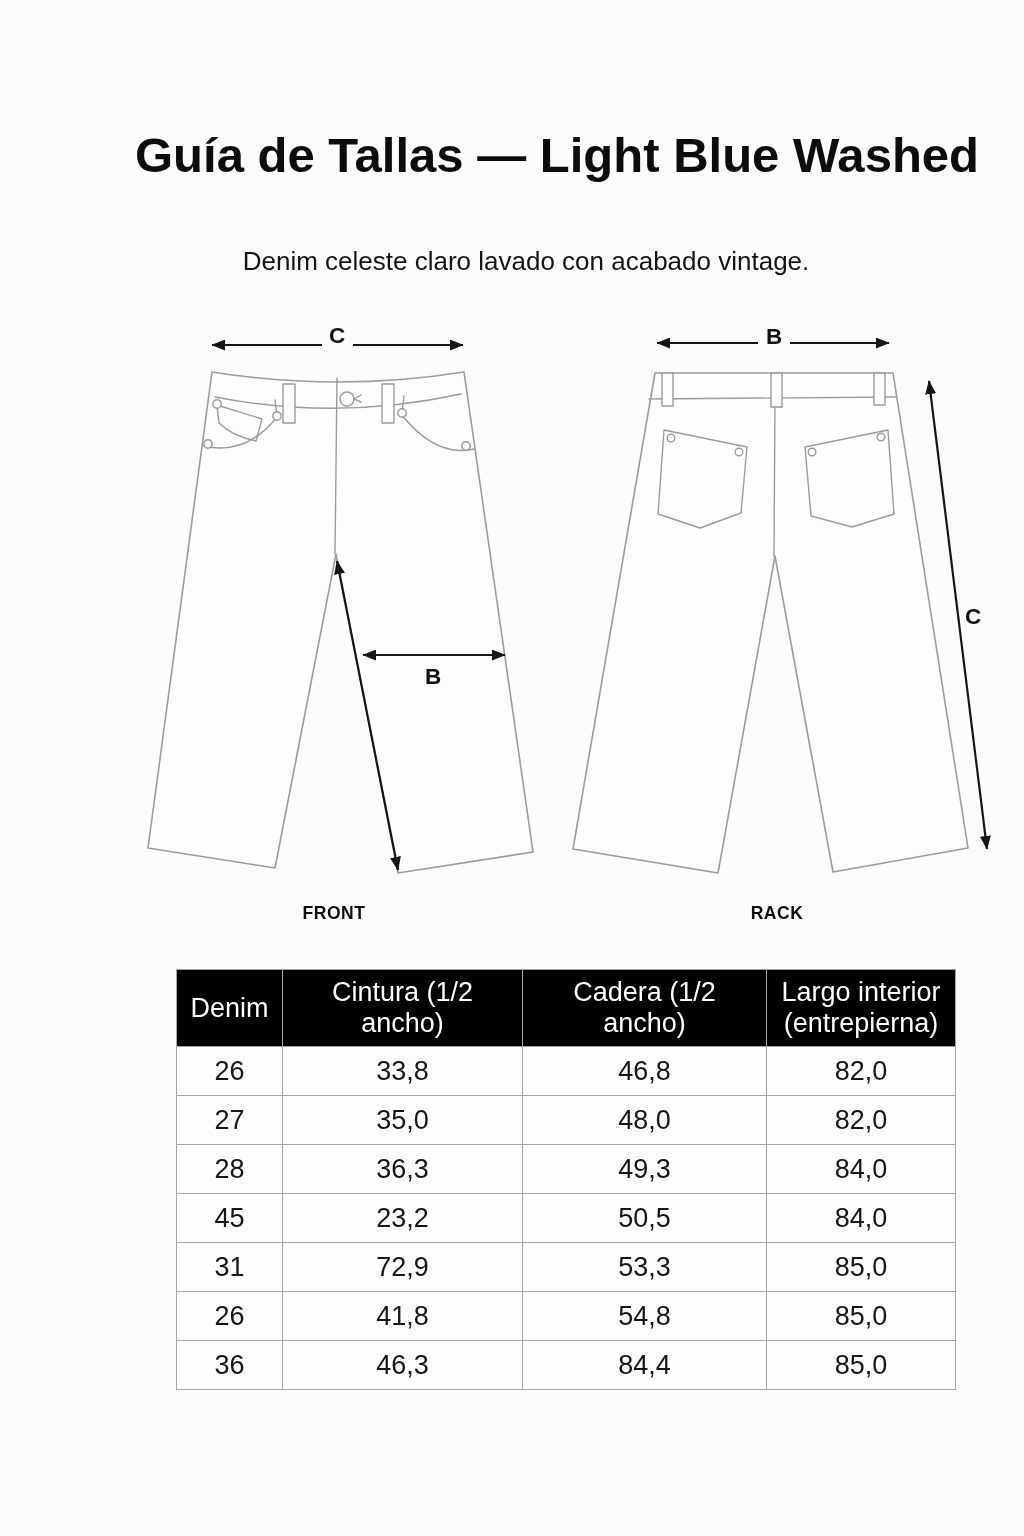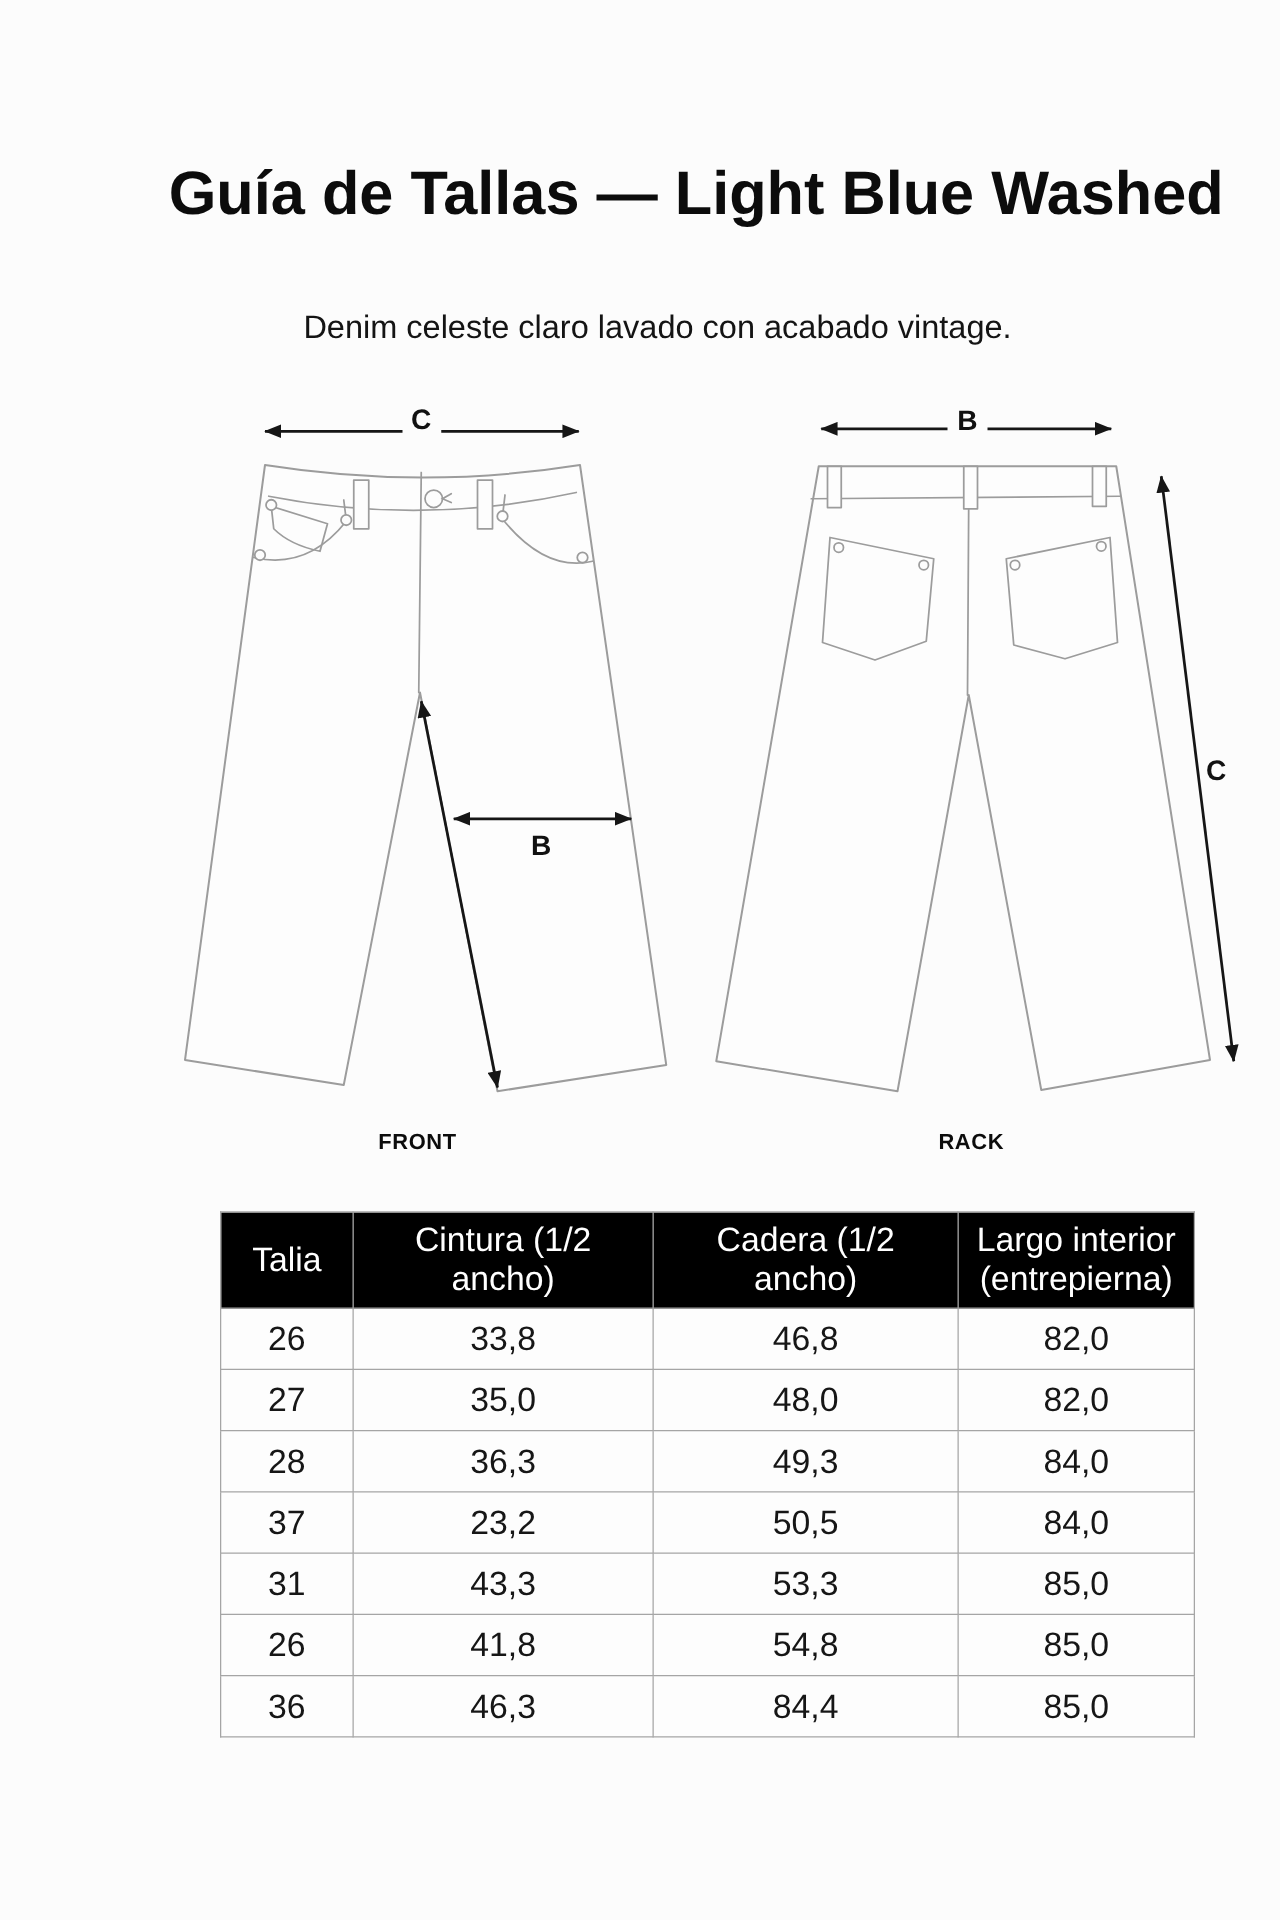--- a/index.html
+++ b/index.html
@@ -118,21 +118,21 @@
 
 <table class="size-table">
   <colgroup>
     <col style="width:106px">
       <col style="width:240px">
       <col style="width:244px">
       <col style="width:189px">
   </colgroup>
   <thead>
     <tr id="size-table-head-row">
-        <th>Talia</th>
+        <th>Denim</th>
         <th>Cintura (1/2 ancho)</th>
         <th>Cadera (1/2 ancho)</th>
         <th>Largo interior (entrepierna)</th>
       </tr>
   </thead>
   <tbody id="size-table-body">
       <tr>
         <td>26</td>
         <td>33,8</td>
         <td>46,8</td>
@@ -144,28 +144,28 @@
         <td>48,0</td>
         <td>82,0</td>
       </tr>
       <tr>
         <td>28</td>
         <td>36,3</td>
         <td>49,3</td>
         <td>84,0</td>
       </tr>
       <tr>
-        <td>37</td>
+        <td>45</td>
         <td>23,2</td>
         <td>50,5</td>
         <td>84,0</td>
       </tr>
       <tr>
         <td>31</td>
-        <td>43,3</td>
+        <td>72,9</td>
         <td>53,3</td>
         <td>85,0</td>
       </tr>
       <tr>
         <td>26</td>
         <td>41,8</td>
         <td>54,8</td>
         <td>85,0</td>
       </tr>
       <tr>

